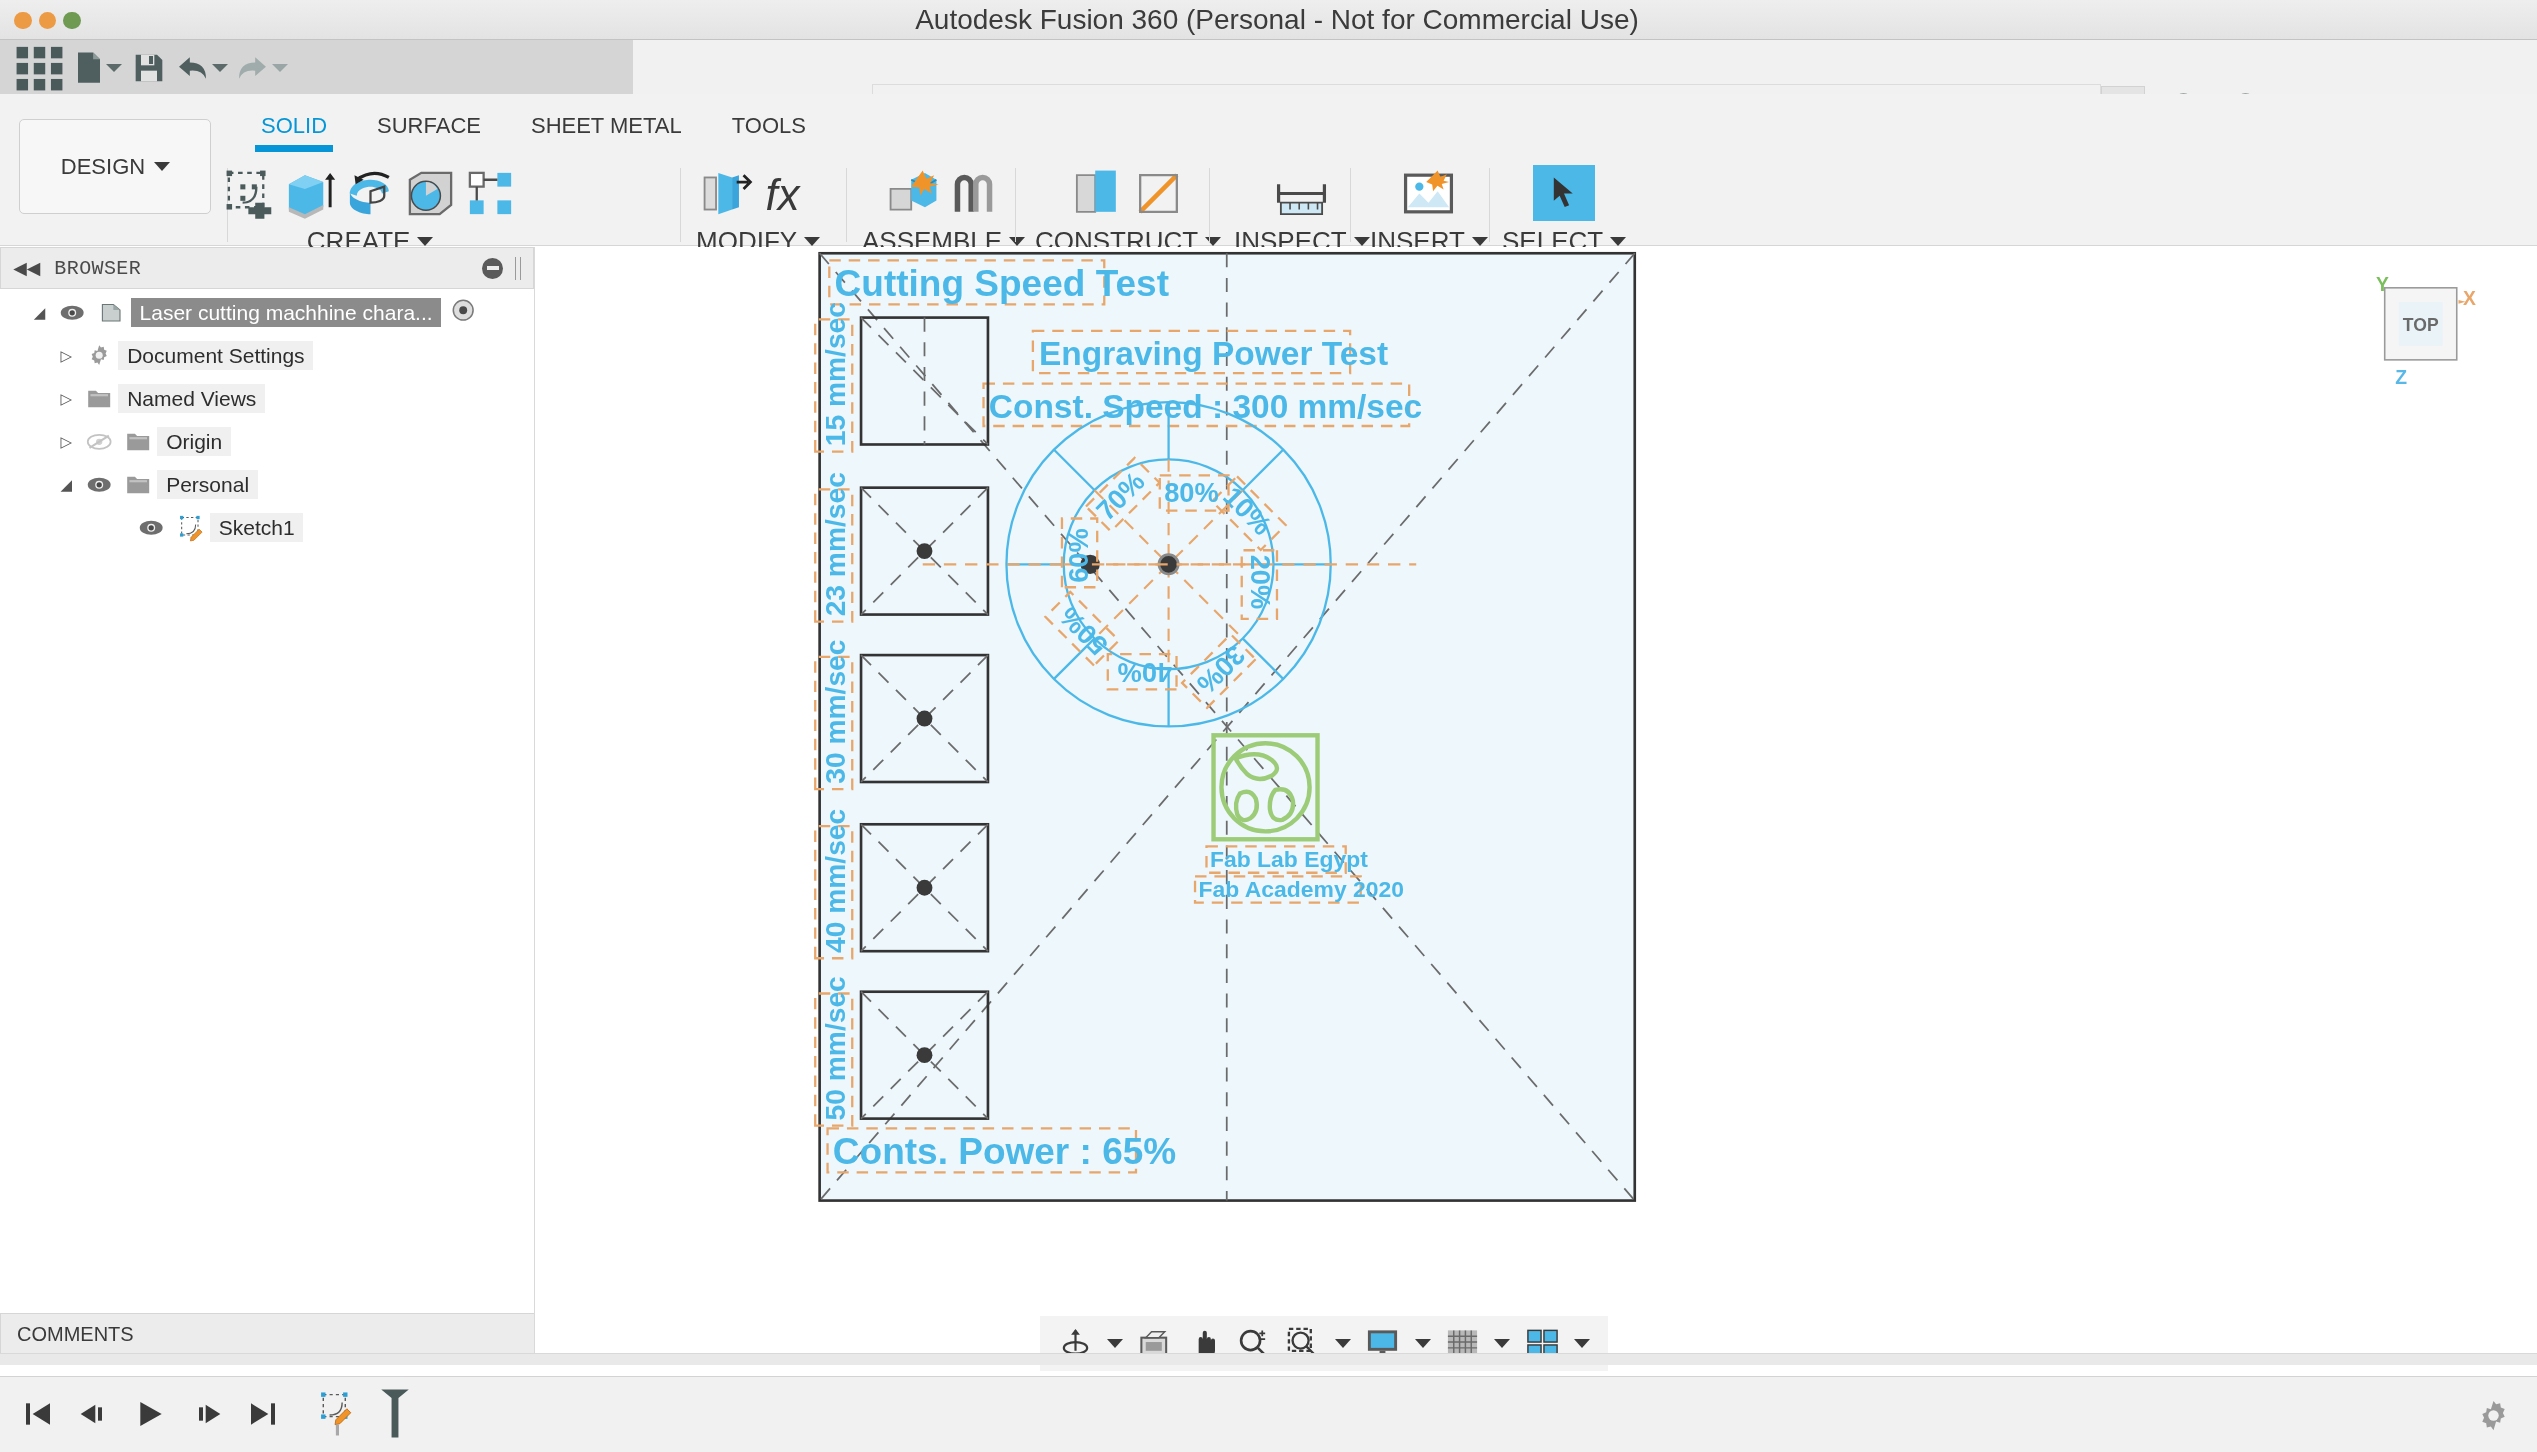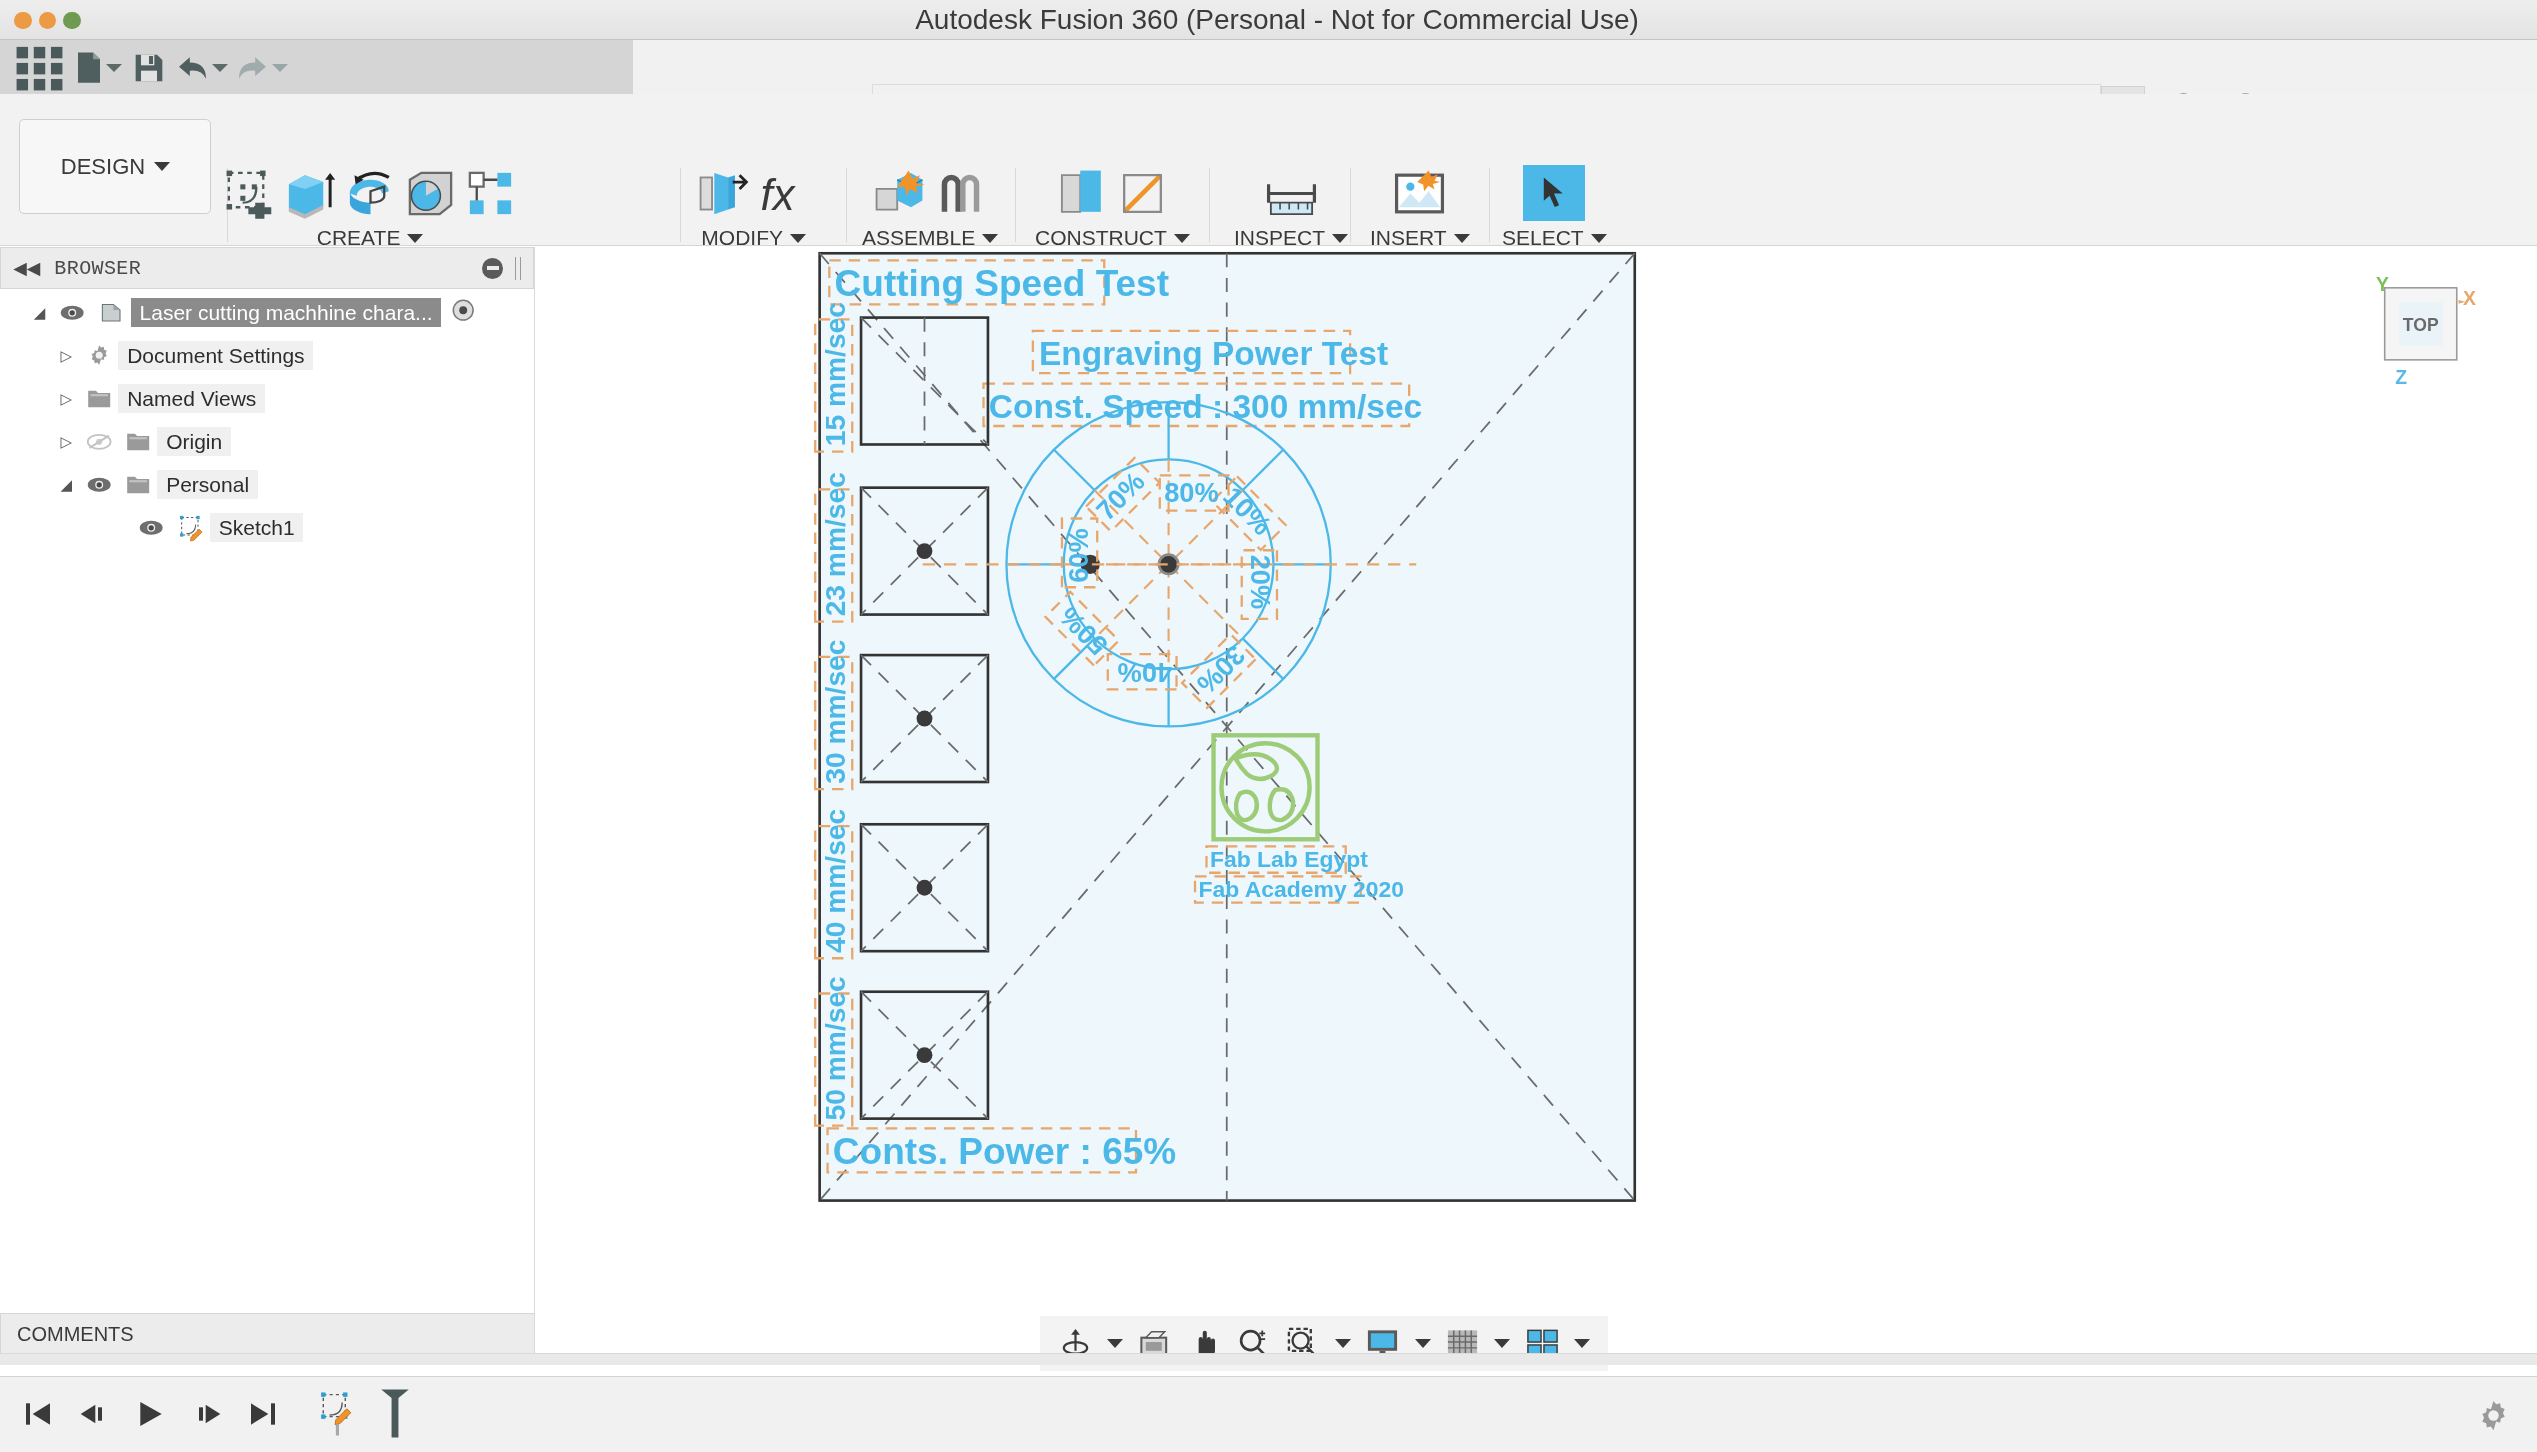--- a/index.html
+++ b/index.html
@@ -97,21 +97,21 @@
   .rtab.active:after {
     content: ""; position: absolute; left: 19.4px; right: 19.4px; bottom: 0; height: 6.2px;
     background: #0696d7;
   }
   .ribbon-sep {
     position: absolute; top: 74px; width: 0.9px; height: 74px; background: #d8d8d8;
   }
   .rgroup { position: absolute; top: 69px; display: flex; flex-direction: column; align-items: center; }
   .rgroup-icons { display: flex; align-items: flex-end; gap: 5.3px; height: 58px; }
   .rgroup-label {
-    margin-top: 5.3px; font-size: 21px; color: #3a3a3a; display: flex; align-items: center; gap: 7px;
+    margin-top: 5.3px; font-size: 26px; color: #3a3a3a; display: flex; align-items: center; gap: 7px;
     white-space: nowrap;
     justify-content: space-between;
   }
   .caret-g { width: 0; height: 0; border-left: 8px solid transparent; border-right: 8px solid transparent; border-top: 9.7px solid #3a3a3a; }
   .ic { width: 55px; height: 55px; display: block; }
 
   
   .browser-head {
     position: absolute; left: 0; top: 247px; width: 534px; height: 42px;
     background: #ececec; border: 0.9px solid #d6d6d6;
@@ -268,20 +268,26 @@
     <div class="helpq">?</div>
   </div>
 
   <div class="ribbon">
 
     <div class="wsbtn">
       <span>DESIGN</span>
       <span class="caret-g"></span>
     </div>
 
+    <div class="ribbon-tabs">
+      <div class="rtab active"><span>SOLID</span></div>
+      <div class="rtab"><span>SURFACE</span></div>
+      <div class="rtab"><span>SHEET METAL</span></div>
+      <div class="rtab"><span>TOOLS</span></div>
+    </div>
 
     <div class="ribbon-sep" style="left:227px"></div>
 
     <div class="rgroup" style="left:222px">
       <div class="rgroup-icons">
         <div>
           <svg class="ic" viewBox="0 0 24 24">
             <g stroke="#4b5a5a" stroke-width="1" fill="none" stroke-dasharray="2 2">
                 <rect x="3" y="3" width="15" height="15"></rect>
               </g>

